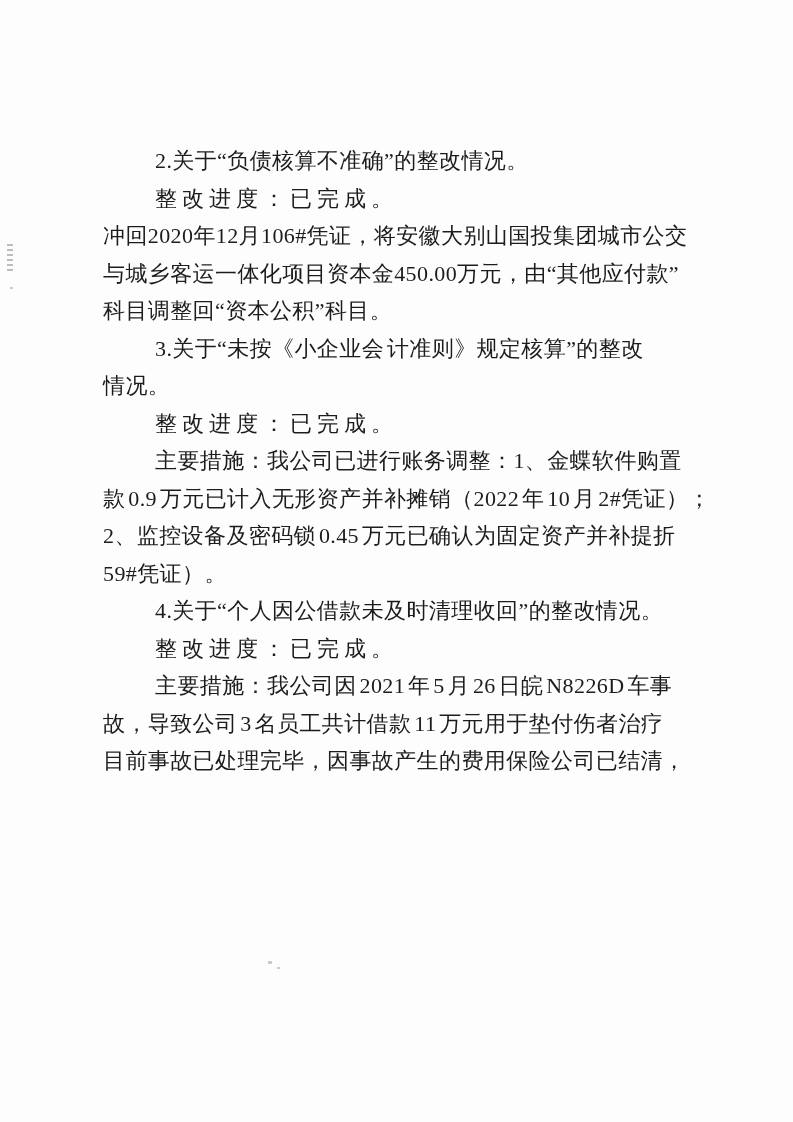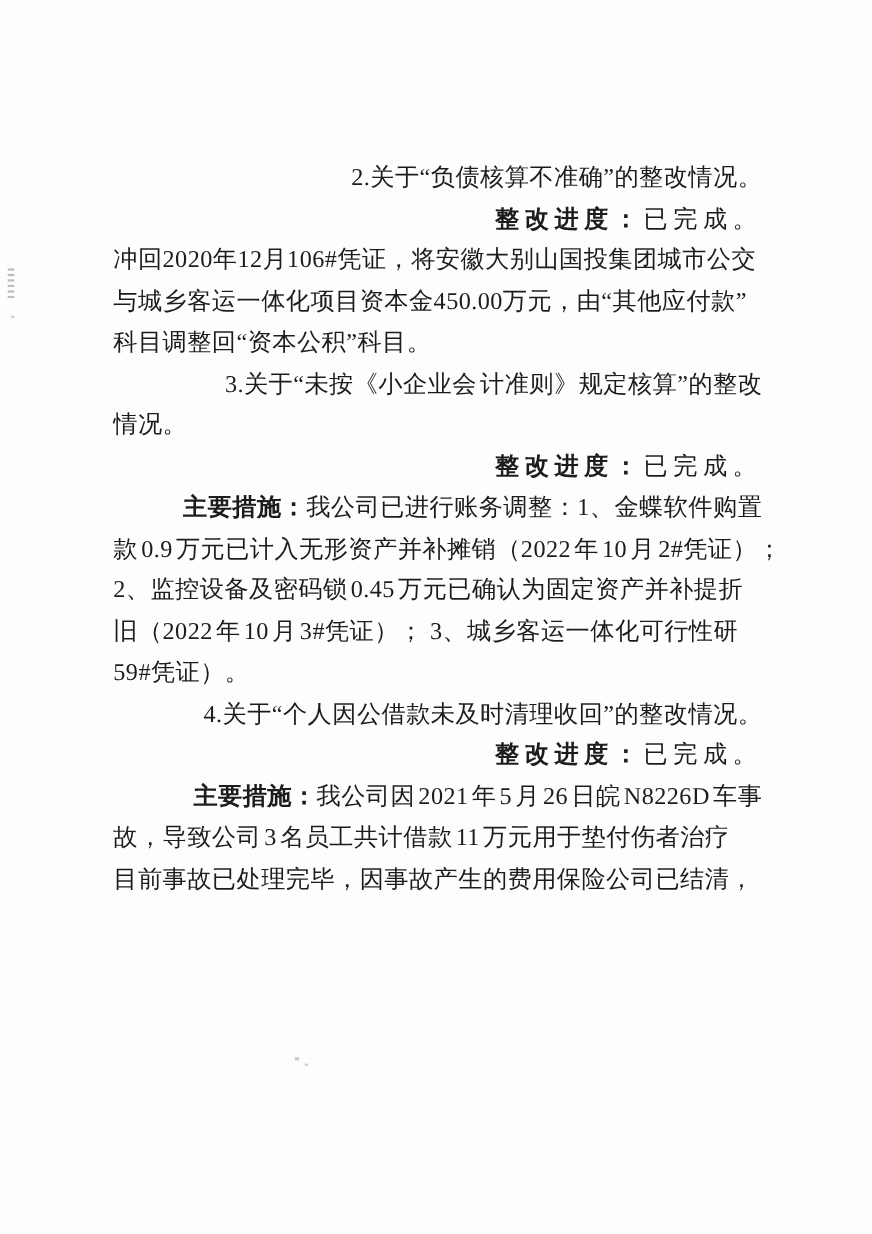--- a/index.html
+++ b/index.html
@@ -23,28 +23,28 @@
     width: 590px;
   }
   .line {
     font-size: 22px;
     line-height: 37.5px;
     height: 37.5px;
     white-space: pre;
     letter-spacing: 0.4px;
     word-spacing: -3px;
   }
-  .line.indent { text-indent: 52px; text-align: right; }
+  .line.indent { text-indent: 52px; }
   .line.progress { letter-spacing: 5px; }
   .line.heading {
     font-family: "Liberation Sans", "DejaVu Sans", sans-serif;
     font-weight: bold;
     letter-spacing: 1px;
   }
-  .seg.bold { font-weight: bold; }
+  .seg.bold { font-weight: normal; }
   
   .artifact-col { position: absolute; left: 7px; top: 244px; opacity: 0.55; }
   .artifact-col .mark {
     width: 6px; height: 2px; background: #8a8a8a; margin-bottom: 3px;
   }
   .artifact-dot {
     position: absolute; background: #9a9a9a; opacity: 0.5;
   }
   .dot-a { left: 10px; top: 287px; width: 3px; height: 2px; }
   .dot-b { left: 268px; top: 961px; width: 4px; height: 3px; }
@@ -72,21 +72,20 @@
       <div class="line progress indent"><span class="seg bold">整改进度：</span><span class="seg">已完成。</span></div>
       <div class="line body"><span class="seg">冲回2020年12月106#凭证，将安徽大别山国投集团城市公交</span></div>
       <div class="line body"><span class="seg">与城乡客运一体化项目资本金450.00万元，由“其他应付款”</span></div>
       <div class="line body"><span class="seg">科目调整回“资本公积”科目。</span></div>
       <div class="line item-title indent"><span class="seg">3.关于“未按《小企业会 计准则》规定核算”的整改</span></div>
       <div class="line body"><span class="seg">情况。</span></div>
       <div class="line progress indent"><span class="seg bold">整改进度：</span><span class="seg">已完成。</span></div>
       <div class="line measures indent"><span class="seg bold">主要措施：</span><span class="seg">我公司已进行账务调整：1、金蝶软件购置</span></div>
       <div class="line body"><span class="seg">款 0.9 万元已计入无形资产并补摊销（2022 年 10 月 2#凭证）；</span></div>
       <div class="line body"><span class="seg">2、监控设备及密码锁 0.45 万元已确认为固定资产并补提折</span></div>
-      <div class="line body"><span class="seg">旧（2022 年 10 月 3#凭证）；  3、城乡客运一体化可行性研</span></div>
       <div class="line body"><span class="seg">59#凭证）。</span></div>
       <div class="line item-title indent"><span class="seg">4.关于“个人因公借款未及时清理收回”的整改情况。</span></div>
       <div class="line progress indent"><span class="seg bold">整改进度：</span><span class="seg">已完成。</span></div>
       <div class="line measures indent"><span class="seg bold">主要措施：</span><span class="seg">我公司因 2021 年 5 月 26 日皖 N8226D 车事</span></div>
       <div class="line body"><span class="seg">故，导致公司 3 名员工共计借款 11 万元用于垫付伤者治疗</span></div>
       <div class="line body"><span class="seg">目前事故已处理完毕，因事故产生的费用保险公司已结清，</span></div>
     </div>
 
 </div>
 

